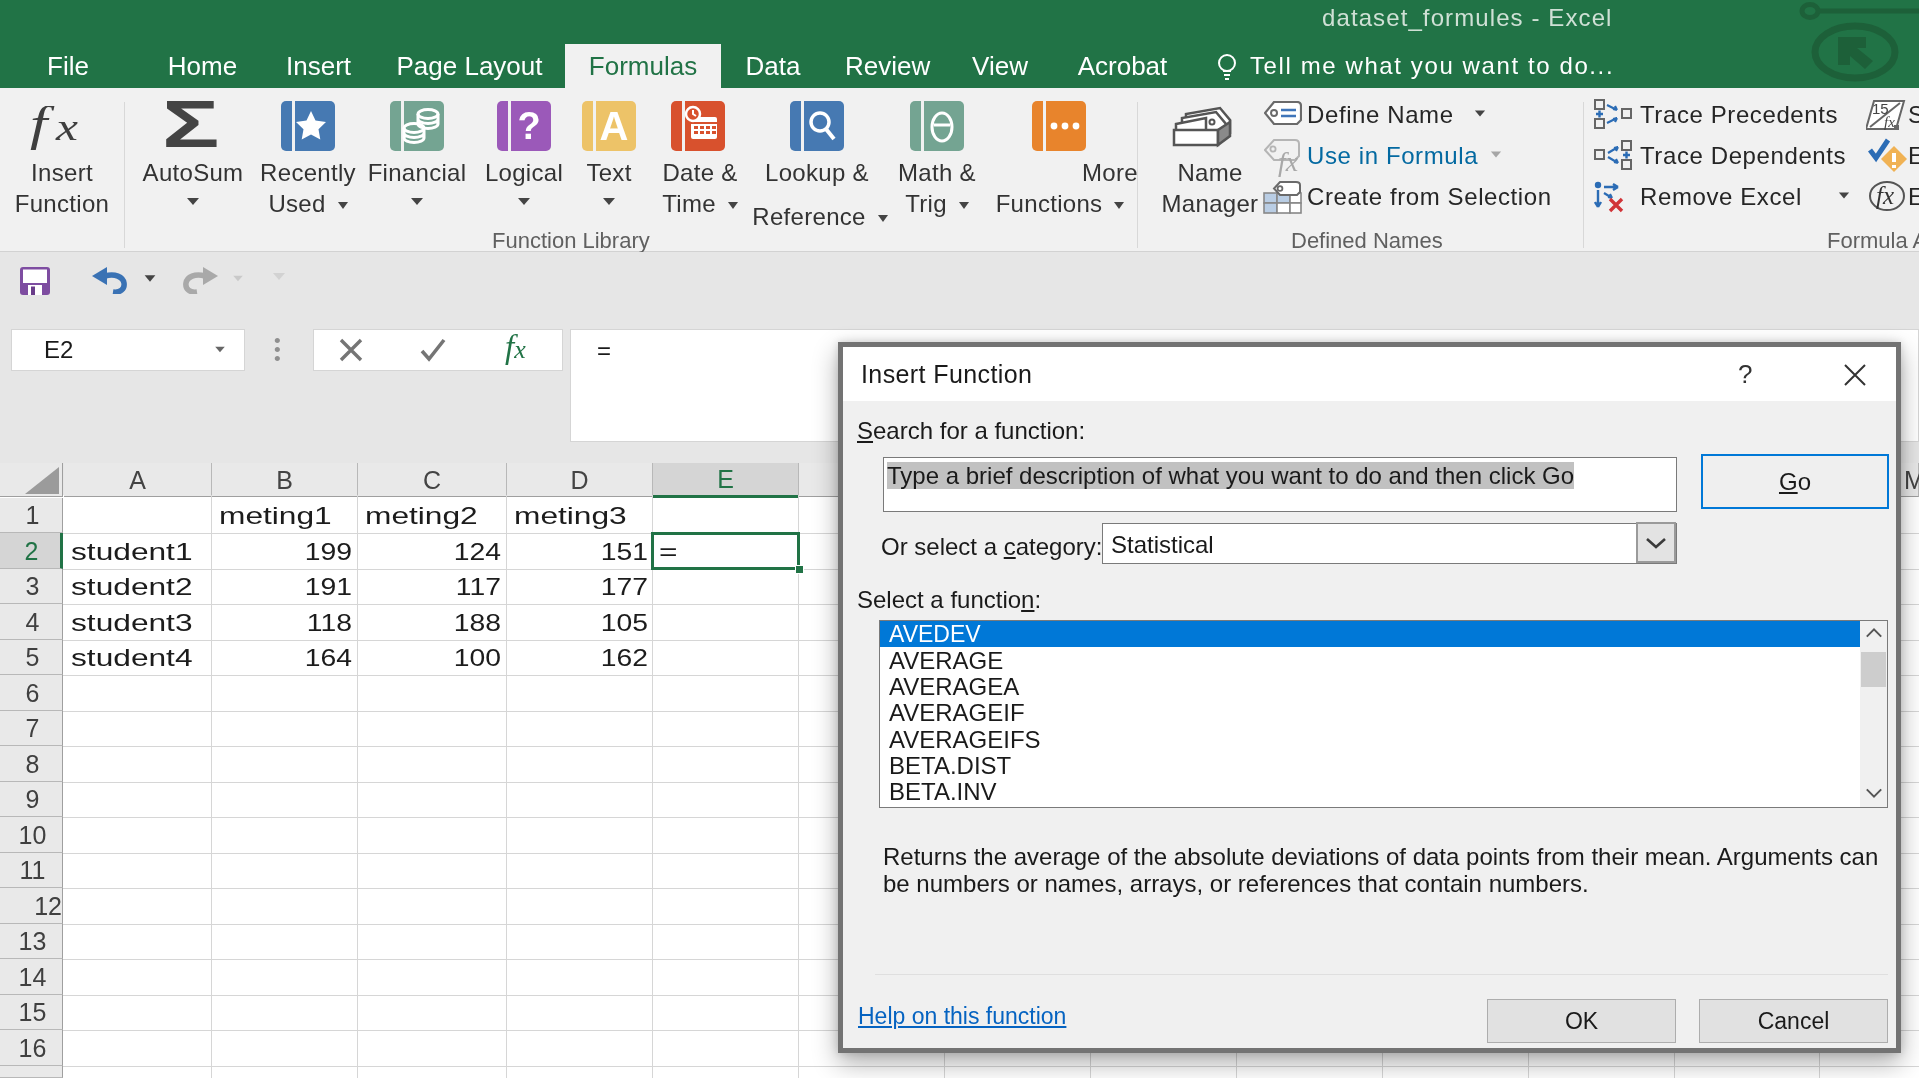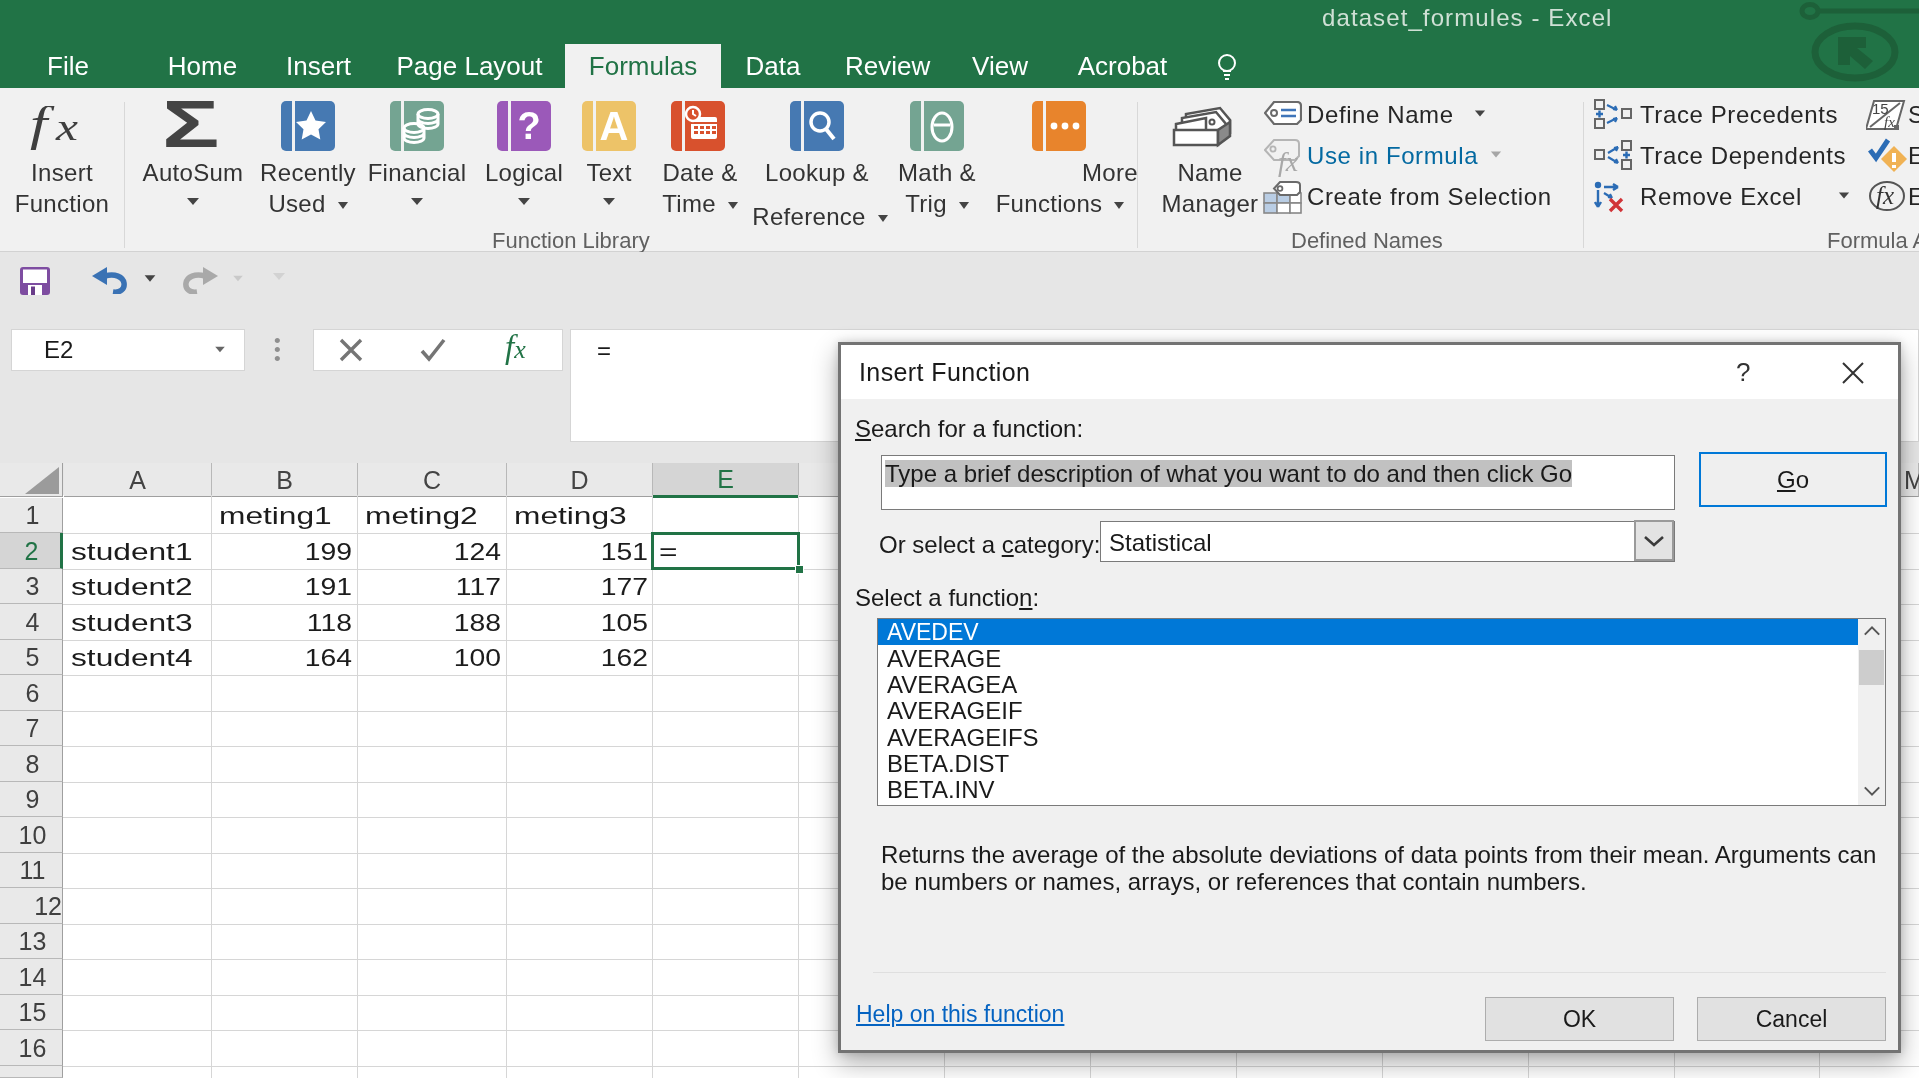--- a/index.html
+++ b/index.html
@@ -23,21 +23,21 @@
 
 #band { left:0; top:252px; width:1919px; height:191px; background:#e6e6e6; }
 .wbox { background:#fff; border:1px solid #d5d5d5; }
 
 #sheet { left:0; top:443px; width:1919px; height:635px; background:#e6e6e6; }
 .colhdr { top:20px; height:34px; background:#e9e9e9; border-right:1px solid #b8b8b8; border-bottom:1px solid #9f9f9f; color:#444; font-size:25px; text-align:center; line-height:34px; }
 .rowhdr { left:0; width:63px; background:#e9e9e9; border-right:1px solid #9f9f9f; border-bottom:1px solid #b8b8b8; color:#404040; font-size:25px; text-align:center; text-indent:3px; }
 .cell { font-size:24px; color:#1c1c1c; white-space:nowrap; transform:scaleX(1.32); transform-origin:0 50%; }
 .cellr { font-size:24px; color:#1c1c1c; white-space:nowrap; text-align:right; transform:scaleX(1.18); transform-origin:100% 50%; }
 
-#dialog { left:838px; top:342px; width:1063px; height:711px; background:#f0f0f0; border:3px solid #737373; box-shadow:0 10px 24px rgba(0,0,0,0.32), 0 0 8px rgba(0,0,0,0.14); }
+#dialog { left:838px; top:342px; width:1063px; height:711px; background:#f0f0f0; border:5px solid #737373; box-shadow:0 10px 24px rgba(0,0,0,0.32), 0 0 8px rgba(0,0,0,0.14); }
 #dlg-title { left:0; top:0; width:100%; height:54px; background:#fff; }
 .dtext { font-size:24px; color:#1a1a1a; white-space:nowrap; }
 .btn { background:#e1e1e1; border:1px solid #adadad; font-size:23px; color:#1a1a1a; text-align:center; }
 u { text-decoration:underline; }
 </style>
 </head>
 <body>
 
 <div class="abs" id="titlebar">
   <div class="abs" id="title">dataset_formules - Excel</div>
@@ -52,20 +52,21 @@
   <div class="abs tab" style="left:744px; width:58px; text-align:center;">Data</div>
   <div class="abs tab" style="left:845px; width:81px; text-align:center;">Review</div>
   <div class="abs tab" style="left:972px; width:56px; text-align:center;">View</div>
   <div class="abs tab" style="left:1075px; width:95px; text-align:center;">Acrobat</div>
   <svg class="abs" style="left:1213px; top:8px;" width="28" height="30" viewBox="0 0 28 30">
       <g stroke="#fff" stroke-width="2" fill="none">
         <circle cx="14" cy="11" r="8"></circle>
         <path d="M10 19 L18 19 M11 23 L17 23 M12 27 L16 27"></path>
       </g>
     </svg>
+  <div class="abs tab" style="left:1250px; font-size:24px; letter-spacing:1.6px;">Tell me what you want to do...</div>
 </div>
 
 <svg class="abs" style="left:1770px; top:0; z-index:5;" width="149" height="88" viewBox="0 0 149 88">
   <g stroke="#1d6039" fill="none">
     <ellipse cx="40" cy="11" rx="8" ry="6.5" stroke-width="5"></ellipse>
     <line x1="48" y1="11" x2="149" y2="11" stroke-width="5"></line>
     <ellipse cx="85" cy="52" rx="40" ry="26" stroke-width="7"></ellipse>
   </g>
   <path d="M66 40 L94 40 L94 51 L85 51 L101 64 L93 72 L78 59 L78 68 L66 68 Z" fill="#1d6039" transform="translate(2 -3)"></path>
 </svg>

